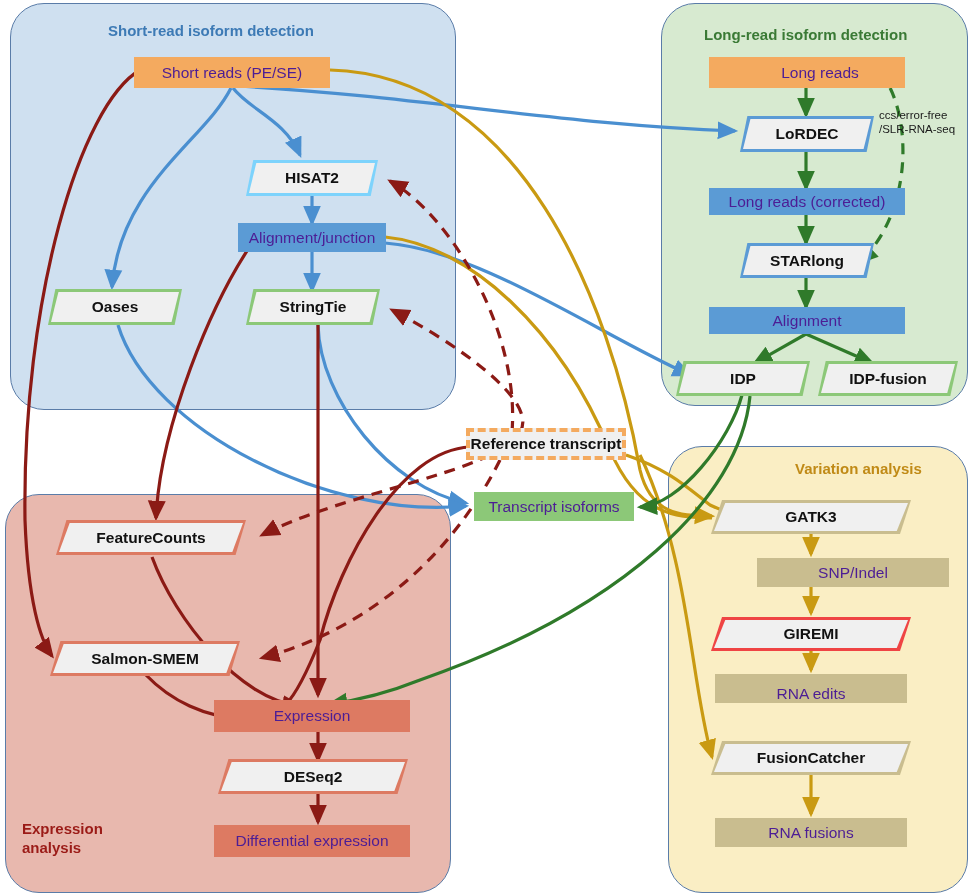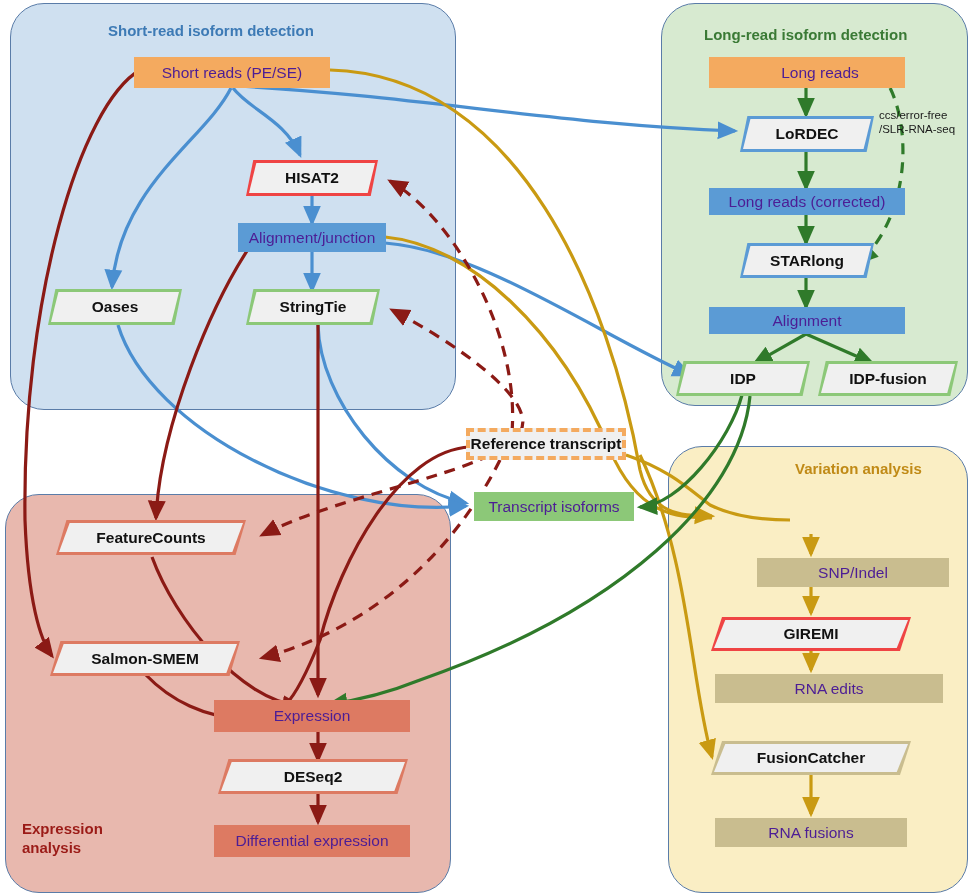--- a/index.html
+++ b/index.html
@@ -120,21 +120,21 @@
       <path d="M490,455 C440,480 330,500 262,535" stroke="#8b1a15" stroke-dasharray="11,8" marker-end="url(#ahRed)"></path>
 
       <path d="M500,460 C470,520 400,620 262,658" stroke="#8b1a15" stroke-dasharray="11,8" marker-end="url(#ahRed)"></path>
     </g>
   </svg>
 
   <div class="node rect" style="left:134px;top:57px;width:196px;height:31px;background:#f4aa5f;">
     <span>Short reads (PE/SE)</span>
     </div>
 
-  <div class="node para" style="left:246px;top:160px;width:132px;height:36px;background:#ef4444;">
+  <div class="node para" style="left:246px;top:160px;width:132px;height:36px;background:#7dd3fc;">
     <div class="inner"></div>
     <span class="lbl">HISAT2</span>
     </div>
 
   <div class="node rect" style="left:238px;top:223px;width:148px;height:29px;background:#5b9bd5;">
     <span>Alignment/junction</span>
     </div>
 
   <div class="node para" style="left:48px;top:289px;width:134px;height:36px;background:#8cc878;">
     <div class="inner"></div>
@@ -205,31 +205,35 @@
 
   <div class="node para" style="left:218px;top:759px;width:190px;height:35px;background:#dd7a62;">
     <div class="inner"></div>
     <span class="lbl">DESeq2</span>
     </div>
 
   <div class="node rect" style="left:214px;top:825px;width:196px;height:32px;background:#dd7a62;">
     <span>Differential expression</span>
     </div>
 
+  <div class="node para" style="left:711px;top:500px;width:200px;height:34px;background:#c9bd8f;">
+    <div class="inner"></div>
+    <span class="lbl">GATK3</span>
+    </div>
 
   <div class="node rect" style="left:757px;top:558px;width:192px;height:29px;background:#c9bd8f;">
     <span>SNP/Indel</span>
     </div>
 
   <div class="node para" style="left:711px;top:617px;width:200px;height:34px;background:#ef4444;">
     <div class="inner"></div>
     <span class="lbl">GIREMI</span>
     </div>
 
-  <div class="node rect" style="left:715px;top:674px;width:228px;height:29px;background:#c9bd8f;">
+  <div class="node rect" style="left:715px;top:674px;width:192px;height:29px;background:#c9bd8f;align-items:flex-end;">
     <span>RNA edits</span>
     </div>
 
   <div class="node para" style="left:711px;top:741px;width:200px;height:34px;background:#c9bd8f;">
     <div class="inner"></div>
     <span class="lbl">FusionCatcher</span>
     </div>
 
   <div class="node rect" style="left:715px;top:818px;width:192px;height:29px;background:#c9bd8f;">
     <span>RNA fusions</span>

